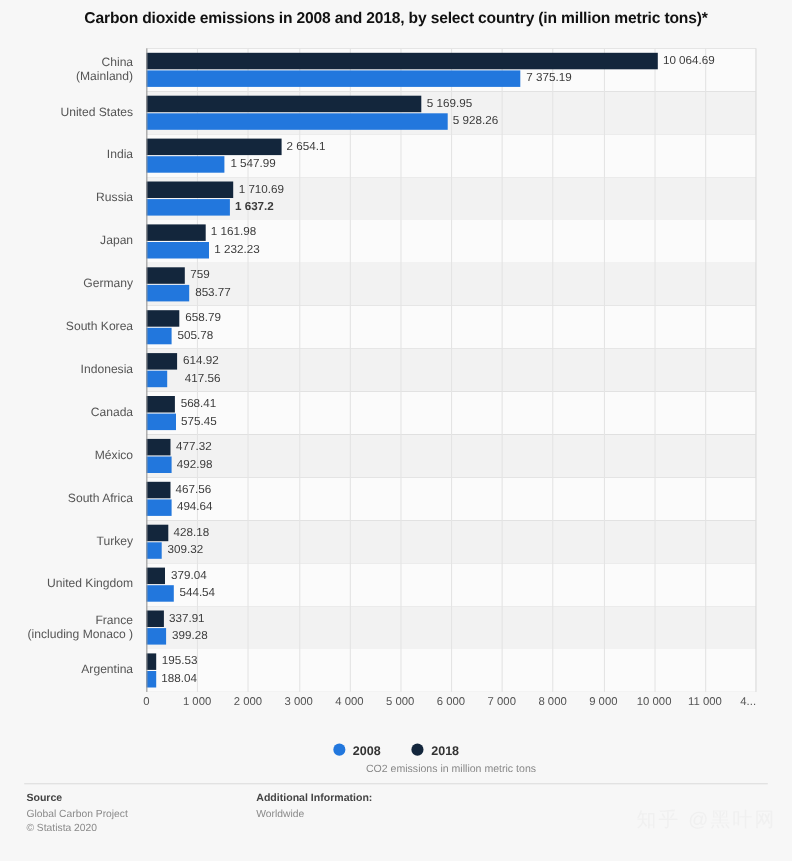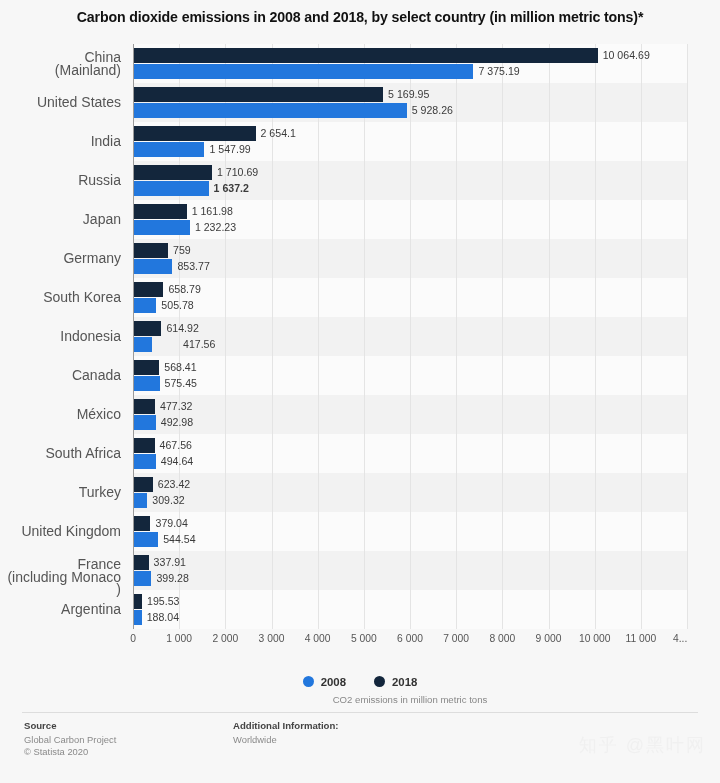--- a/index.html
+++ b/index.html
@@ -41,21 +41,21 @@
   #ylabels {
     position: absolute;
     left: 0; top: 0;
     width: 127px; height: 585px;
   }
   .ycat {
     position: absolute;
     right: 0;
     width: 127px;
     text-align: right;
-    font-size: 14px;
+    font-size: 11px;
     color: #555555;
     line-height: 12.4px;
     padding-right: 6px;
   }
 
   
   #plot {
     position: absolute;
     left: 133px; top: 0;
     width: 554px; height: 585px;
@@ -299,35 +299,35 @@
         <div class="barval" style="left: 35.0405px; top: 199px;">759</div>
         <div class="bar y2008" style="left: 0px; top: 215px; width: 39.4157px;"></div>
         <div class="barval" style="left: 39.4157px; top: 215px;">853.77</div>
         <div class="bar y2018" style="left: 0px; top: 238px; width: 30.4141px;"></div>
         <div class="barval" style="left: 30.4141px; top: 238px;">658.79</div>
         <div class="bar y2008" style="left: 0px; top: 254px; width: 23.3502px;"></div>
         <div class="barval" style="left: 23.3502px; top: 254px;">505.78</div>
         <div class="bar y2018" style="left: 0px; top: 277px; width: 28.3888px;"></div>
         <div class="barval" style="left: 28.3888px; top: 277px;">614.92</div>
         <div class="bar y2008" style="left: 0px; top: 293px; width: 19.2774px;"></div>
-        <div class="barval" style="left: 18px; top: 293px; padding-left: 32px;">417.56</div>
+        <div class="barval" style="left: 3px; top: 293px; padding-left: 32px;">417.56</div>
         <div class="bar y2018" style="left: 0px; top: 316px; width: 26.2416px;"></div>
         <div class="barval" style="left: 26.2416px; top: 316px;">568.41</div>
         <div class="bar y2008" style="left: 0px; top: 332px; width: 26.5666px;"></div>
         <div class="barval" style="left: 26.5666px; top: 332px;">575.45</div>
         <div class="bar y2018" style="left: 0px; top: 355px; width: 22.0363px;"></div>
         <div class="barval" style="left: 22.0363px; top: 355px;">477.32</div>
         <div class="bar y2008" style="left: 0px; top: 371px; width: 22.7592px;"></div>
         <div class="barval" style="left: 22.7592px; top: 371px;">492.98</div>
         <div class="bar y2018" style="left: 0px; top: 394px; width: 21.5857px;"></div>
         <div class="barval" style="left: 21.5857px; top: 394px;">467.56</div>
         <div class="bar y2008" style="left: 0px; top: 410px; width: 22.8359px;"></div>
         <div class="barval" style="left: 22.8359px; top: 410px;">494.64</div>
         <div class="bar y2018" style="left: 0px; top: 433px; width: 19.7676px;"></div>
-        <div class="barval" style="left: 19.7676px; top: 433px;">623.42</div>
+        <div class="barval" style="left: 19.7676px; top: 433px;">428.18</div>
         <div class="bar y2008" style="left: 0px; top: 449px; width: 14.2803px;"></div>
         <div class="barval" style="left: 14.2803px; top: 449px;">309.32</div>
         <div class="bar y2018" style="left: 0px; top: 472px; width: 17.499px;"></div>
         <div class="barval" style="left: 17.499px; top: 472px;">379.04</div>
         <div class="bar y2008" style="left: 0px; top: 488px; width: 25.1396px;"></div>
         <div class="barval" style="left: 25.1396px; top: 488px;">544.54</div>
         <div class="bar y2018" style="left: 0px; top: 511px; width: 15.6002px;"></div>
         <div class="barval" style="left: 15.6002px; top: 511px;">337.91</div>
         <div class="bar y2008" style="left: 0px; top: 527px; width: 18.4334px;"></div>
         <div class="barval" style="left: 18.4334px; top: 527px;">399.28</div>

